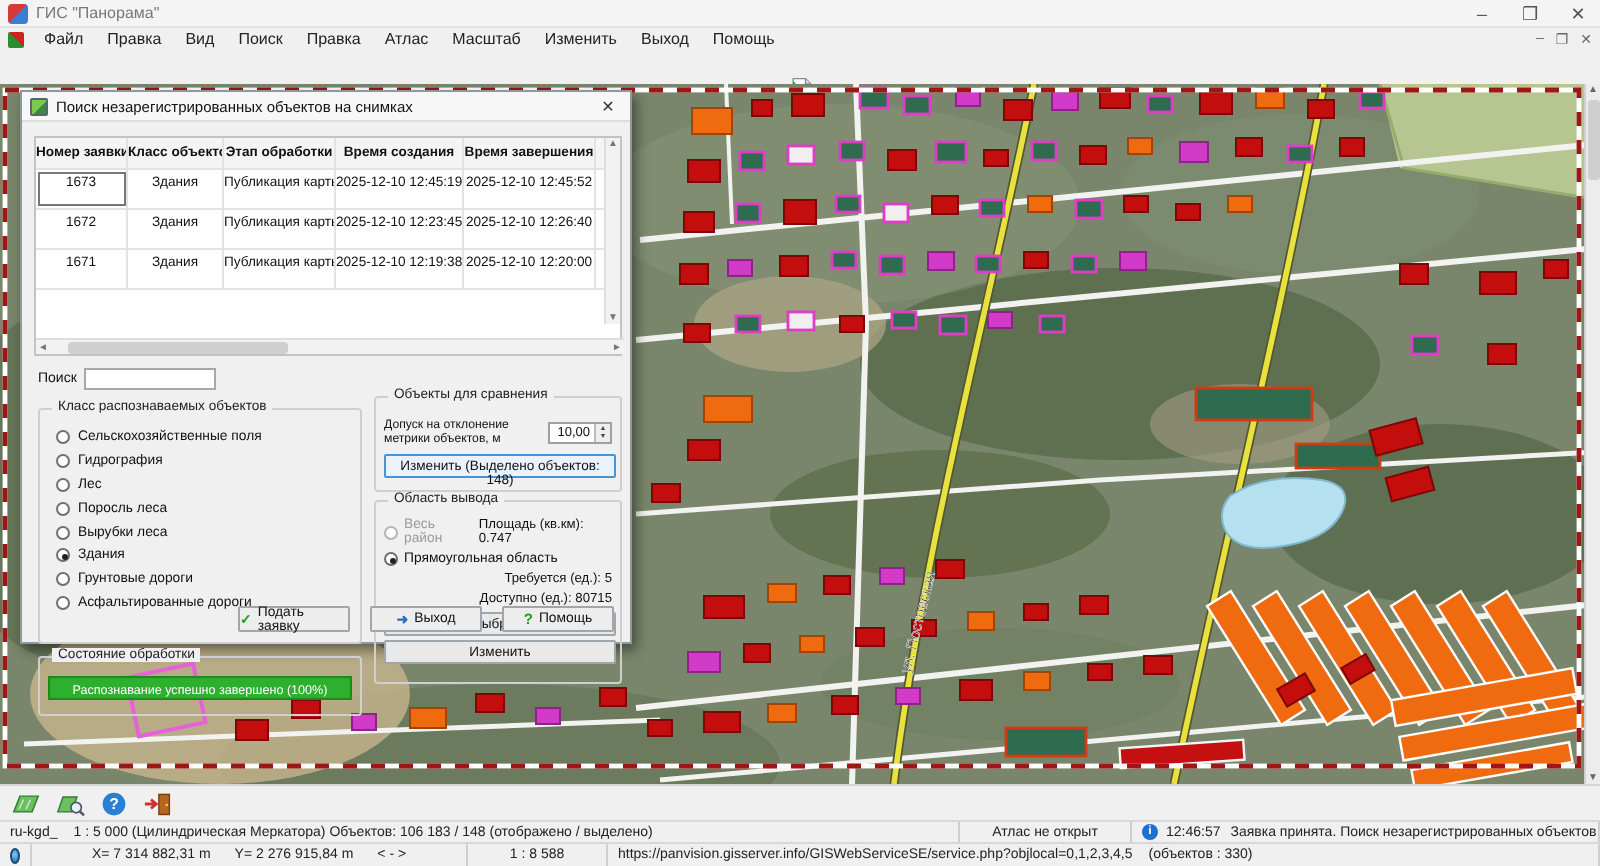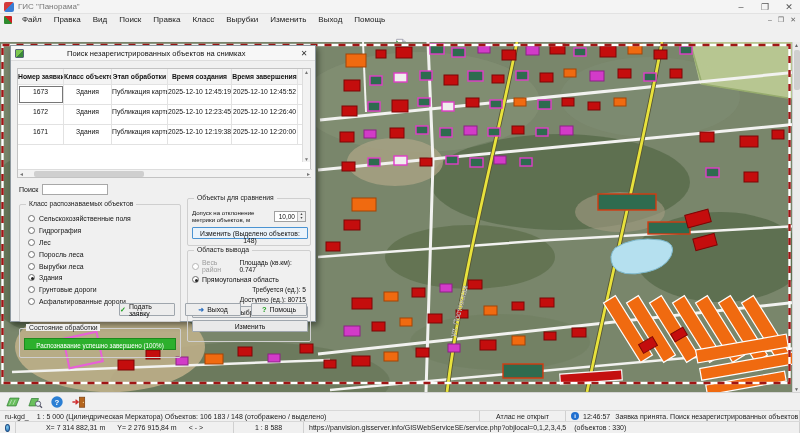--- a/index.html
+++ b/index.html
@@ -22,21 +22,21 @@
   .tsep { width:5px; height:14px; border-left:1px solid #c8c8c8; margin:0 2px; }
 
   
   #maparea { top:42px; left:0; width:800px; height:350px; background:#788569; overflow:hidden; }
   #mapsvg { display:block; }
   #vscroll { top:42px; right:0; width:8px; height:350px; background:#ececec; border-left:1px solid #d0d0d0; font-size:5px; color:#666; display:flex; flex-direction:column; justify-content:space-between; align-items:center; }
   #vscroll .thumb { width:6px; height:40px; background:#cfcfcf; border-radius:2px; }
 
   
   #dialog { top:45px; left:10px; width:306px; height:277px; background:#f0f0f0; border:1px solid #8e989f; box-shadow:2px 3px 6px rgba(0,0,0,.45); font-size:7px; color:#111; }
-  #dlg-title { height:15px; background:#f7f7f7; border-bottom:1px solid #ddd; display:flex; align-items:center; padding:0 4px; font-size:7.5px;gap:39px; }
+  #dlg-title { height:15px; background:#f7f7f7; border-bottom:1px solid #ddd; display:flex; align-items:center; padding:0 4px; font-size:7.5px; }
   #dlg-title .dicon { width:9px; height:9px; margin-right:4px; background:linear-gradient(135deg,#7ec850 55%,#3a8a3a 55%); border:1px solid #567; border-radius:1px; }
   #dlg-close { margin-left:auto; width:14px; text-align:center; font-size:8px; color:#333; }
   #dtable { position:absolute; left:6px; top:22px; width:294px; height:110px; background:#fff; border:1px solid #c3c3c3; }
   .trow { display:flex; border-bottom:1px solid #e2e2e2; }
   .thead { background:#f4f4f4; font-weight:bold; }
   .tcell { border-right:1px solid #e2e2e2; text-align:center; padding-top:3px; font-size:6.8px; overflow:hidden; white-space:nowrap; }
   .thead .tcell { padding-top:4px; height:15px; }
   .trow.r0 .c0 { outline:1px solid #777; outline-offset:-2px; }
   #tvscroll { position:absolute; right:0; top:0; width:8px; height:93px; background:#f2f2f2; border-left:1px solid #ddd; display:flex; flex-direction:column; justify-content:space-between; align-items:center; font-size:5px; color:#777; }
   #thscroll { position:absolute; left:0; bottom:0; width:294px; height:8px; background:#f2f2f2; border-top:1px solid #ddd; display:flex; align-items:center; font-size:5px; color:#777; }
@@ -93,21 +93,21 @@
     <span>ГИС "Панорама"</span>
     <span class="wctrl">
       <span>–</span>
       <span>❐</span>
       <span>✕</span>
     </span>
   </div>
 
   <div id="menubar" class="abs">
     <span class="appicon2"></span>
-    <span id="menu-items"><span class="menu-item">Файл</span><span class="menu-item">Правка</span><span class="menu-item">Вид</span><span class="menu-item">Поиск</span><span class="menu-item">Правка</span><span class="menu-item">Класс</span><span class="menu-item">Вырубки</span><span class="menu-item">Изменить</span><span class="menu-item">Выход</span><span class="menu-item">Помощь</span></span>
+    <span id="menu-items"><span class="menu-item">Файл</span><span class="menu-item">Правка</span><span class="menu-item">Вид</span><span class="menu-item">Поиск</span><span class="menu-item">Правка</span><span class="menu-item">Атлас</span><span class="menu-item">Масштаб</span><span class="menu-item">Изменить</span><span class="menu-item">Выход</span><span class="menu-item">Помощь</span></span>
     <span class="mdictrl">
         <span>–</span>
         <span>❐</span>
         <span>✕</span>
       </span>
   </div>
 
   <div id="toolbar" class="abs">
       <span class="tbtn">
         <svg viewBox="0 0 18 16">

